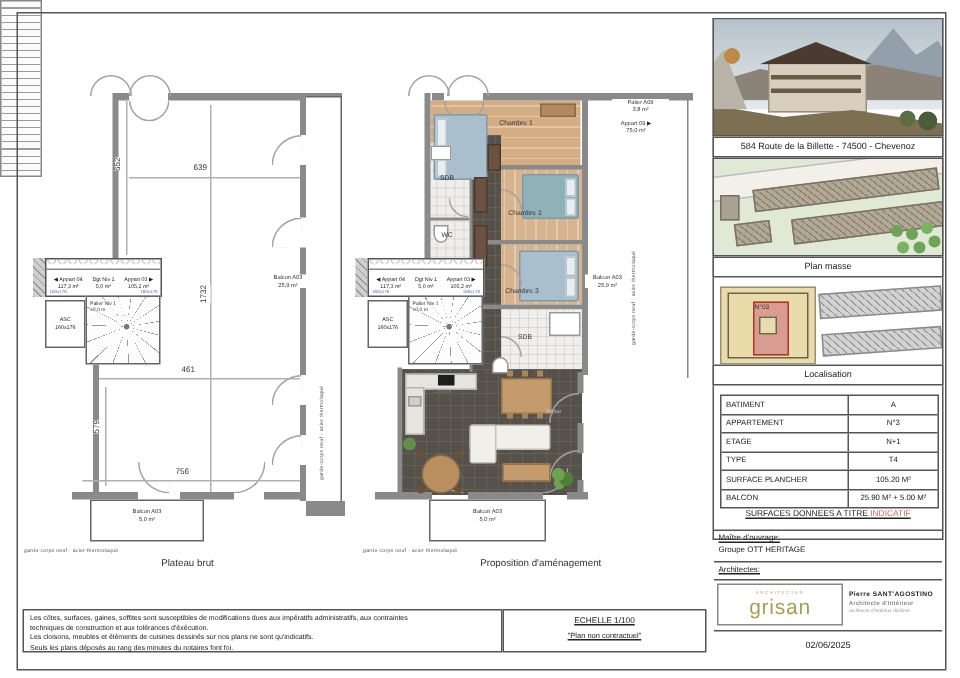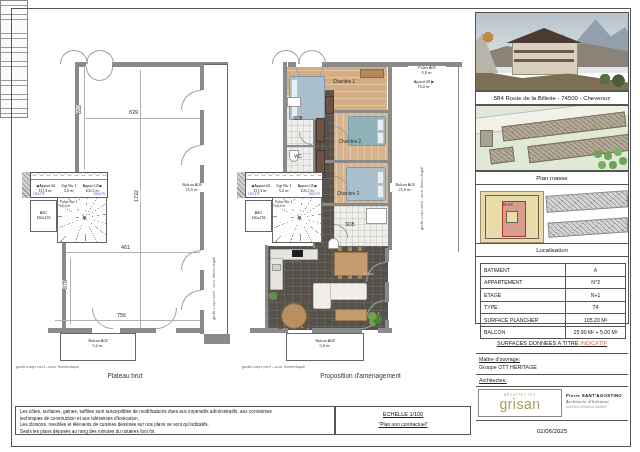--- a/index.html
+++ b/index.html
@@ -270,21 +270,21 @@
     <div>Les côtes, surfaces, gaines, soffites sont susceptibles de modifications dues aux impératifs administratifs, aux contraintes</div>
     <div>techniques de construction et aux tolérances d'éxécution.</div>
     <div>Les cloisons, meubles et éléments de cuisines dessinés sur nos plans ne sont qu'indicatifs.</div>
     <div>Seuls les plans déposés au rang des minutes du notaires font foi.</div>
   </div>
   <div class="sec" style="left:335px;top:406px;width:136px;height:29px;text-align:center">
     <div style="font-size:5.5px;text-decoration:underline;margin-top:4px">ECHELLE 1/100</div>
     <div style="font-size:5px;text-decoration:underline;margin-top:4px">"Plan non contractuel"</div>
   </div>
 
-  <div class="abs" style="left:475px;top:12px;width:154px;height:312px;border:0.9px solid #555;box-sizing:border-box">
+  <div class="abs" style="left:475px;top:12px;width:154px;height:348px;border:0.9px solid #555;box-sizing:border-box">
 
     <div class="sec" style="left:-1px;top:-1px;width:154px;height:79px;overflow:hidden">
       <div class="abs" style="left:0;top:0;width:154px;height:60px;background:linear-gradient(#b6c2cb,#e4e9ec)"></div>
       <div class="abs" style="left:70px;top:6px;width:90px;height:44px;background:#93a0ab;clip-path:polygon(0 100%,18% 35%,32% 55%,55% 0,72% 40%,88% 18%,100% 60%,100% 100%)"></div>
       <div class="abs" style="left:0;top:24px;width:154px;height:30px;background:#8b8377;clip-path:polygon(0 60%,20% 30%,45% 55%,70% 20%,100% 50%,100% 100%,0 100%)"></div>
       <div class="abs" style="left:36px;top:28px;width:64px;height:32px;background:#d9cfbe;border:0.5px solid #9a8f7d"></div>
       <div class="abs" style="left:30px;top:15px;width:76px;height:15px;background:#4a3a30;clip-path:polygon(0 100%,50% 0,100% 100%)"></div>
       <div class="abs" style="left:38px;top:37px;width:60px;height:3px;background:#6b5a48"></div>
       <div class="abs" style="left:38px;top:46px;width:60px;height:3px;background:#6b5a48"></div>
       <div class="abs" style="left:0;top:48px;width:154px;height:31px;background:#7d6f52;clip-path:polygon(0 30%,30% 55%,60% 40%,100% 70%,100% 100%,0 100%)"></div>

